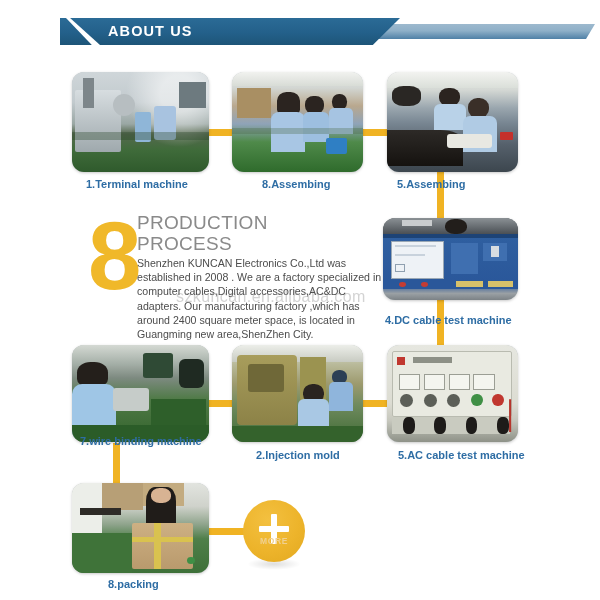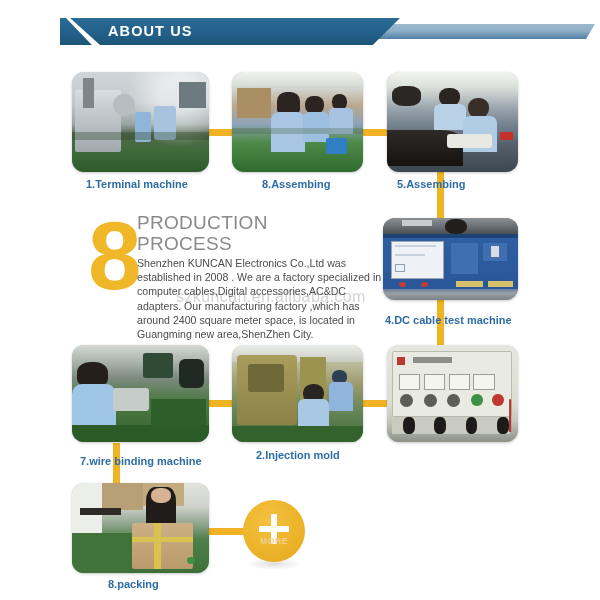--- a/index.html
+++ b/index.html
@@ -205,21 +205,21 @@
       <div style="position:absolute;left:0;top:0;width:100%;height:22%;background:linear-gradient(to bottom,#d4d9d3,#9faaa2);"></div>
       <div style="position:absolute;left:52%;top:8%;width:22%;height:26%;border-radius:10%;background:#2f4a35;"></div>
       <div style="position:absolute;left:78%;top:14%;width:18%;height:30%;border-radius:6px;background:#1f2a22;"></div>
       <div style="position:absolute;left:4%;top:18%;width:22%;height:24%;border-radius:45% 45% 30% 30%;background:#241f1b;"></div>
       <div style="position:absolute;left:0%;top:40%;width:32%;height:56%;background:#9fc6e6;border-radius:10px 10px 0 0;"></div>
       <div style="position:absolute;left:30%;top:44%;width:26%;height:24%;background:#c6ccc9;border-radius:3px;"></div>
       <div style="position:absolute;left:58%;top:56%;width:40%;height:26%;background:#2e5f2a;"></div>
       <div style="position:absolute;left:0;top:82%;width:100%;height:18%;background:#2b5c28;"></div>
     </div>
   </div>
-  <div class="caption" style="left:80px;top:455px;">7.wire binding machine</div>
+  <div class="caption" style="left:80px;top:435px;">7.wire binding machine</div>
 
   <div class="photo" style="left:232px;top:345px;width:131px;height:97px;">
     <div class="ph" style="background:linear-gradient(to bottom,#d9dcd6 0%,#b9ba9a 20%,#9d9a6e 40%,#6f8a5e 62%,#3f6b34 100%);">
       <div style="position:absolute;left:0;top:0;width:100%;height:18%;background:linear-gradient(to bottom,#eceee9,#c8cbc2);"></div>
       <div style="position:absolute;left:4%;top:10%;width:46%;height:72%;background:linear-gradient(to bottom,#a89d5c,#8c8247);border-radius:4px;"></div>
       <div style="position:absolute;left:12%;top:20%;width:28%;height:28%;background:#6f6838;border-radius:3px;"></div>
       <div style="position:absolute;left:52%;top:12%;width:20%;height:56%;background:#9b9350;"></div>
       <div style="position:absolute;left:54%;top:40%;width:16%;height:20%;border-radius:45%;background:#2a2420;"></div>
       <div style="position:absolute;left:50%;top:56%;width:24%;height:40%;background:#a9c8e4;border-radius:6px 6px 0 0;"></div>
       <div style="position:absolute;left:76%;top:26%;width:12%;height:14%;border-radius:45%;background:#2c3f55;"></div>
@@ -244,20 +244,21 @@
       <div style="position:absolute;left:64%;top:50%;width:9%;height:13%;border-radius:50%;background:#3f8f45;"></div>
       <div style="position:absolute;left:80%;top:50%;width:9%;height:13%;border-radius:50%;background:#c0372f;"></div>
       <div style="position:absolute;left:4%;top:74%;width:90%;height:18%;background:#c9cbc0;"></div>
       <div style="position:absolute;left:12%;top:74%;width:9%;height:18%;border-radius:40%;background:#1d1b19;"></div>
       <div style="position:absolute;left:36%;top:74%;width:9%;height:18%;border-radius:40%;background:#1d1b19;"></div>
       <div style="position:absolute;left:60%;top:74%;width:9%;height:18%;border-radius:40%;background:#1d1b19;"></div>
       <div style="position:absolute;left:84%;top:74%;width:9%;height:18%;border-radius:40%;background:#1d1b19;"></div>
       <div style="position:absolute;left:90%;top:56%;width:8%;height:34%;background:#b5352c;clip-path:polygon(40% 0,60% 0,60% 100%,40% 100%);"></div>
     </div>
   </div>
+  <div class="caption" style="left:398px;top:449px;">5.AC cable test machine</div>
 
   <div class="photo" style="left:72px;top:483px;width:137px;height:90px;">
     <div class="ph" style="background:linear-gradient(to bottom,#e2e4df 0%,#cfd2cb 26%,#8fa48c 46%,#4f7f4a 62%,#3d7038 100%);">
       <div style="position:absolute;left:0;top:0;width:22%;height:56%;background:#eceee9;"></div>
       <div style="position:absolute;left:22%;top:0;width:30%;height:30%;background:#b79f76;"></div>
       <div style="position:absolute;left:52%;top:0;width:30%;height:26%;background:#c3ab80;"></div>
       <div style="position:absolute;left:54%;top:4%;width:22%;height:52%;border-radius:30% 30% 10% 10%;background:#201c19;"></div>
       <div style="position:absolute;left:58%;top:6%;width:14%;height:16%;border-radius:45%;background:#d8b393;"></div>
       <div style="position:absolute;left:44%;top:44%;width:44%;height:52%;background:linear-gradient(to bottom,#cdb083,#b99a6d);border-radius:2px;"></div>
       <div style="position:absolute;left:44%;top:60%;width:44%;height:5%;background:#d9c24f;"></div>

